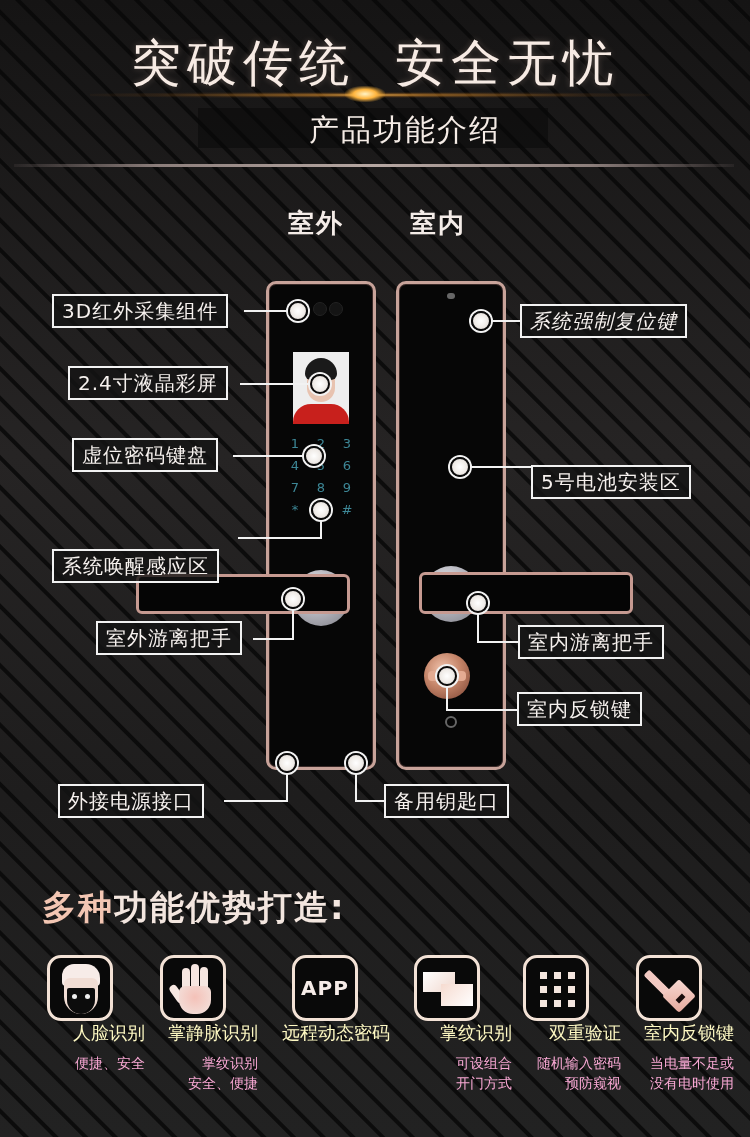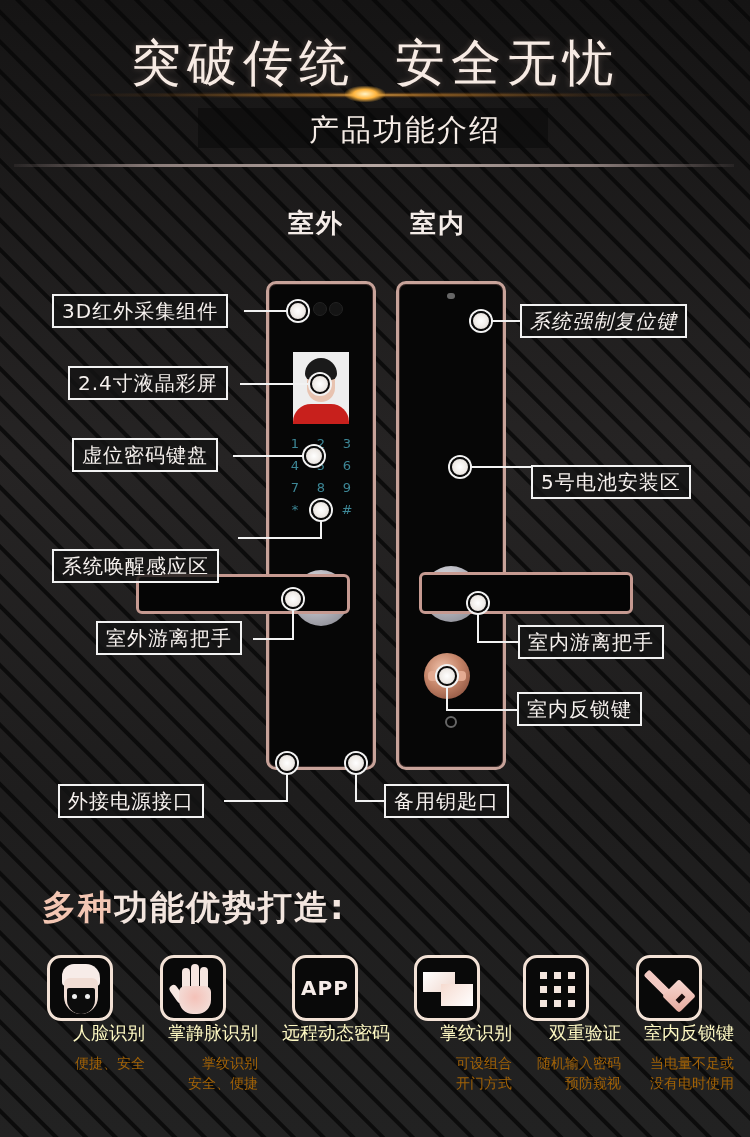--- a/index.html
+++ b/index.html
@@ -98,21 +98,21 @@
     position: absolute; left: 42px; top: 885px; font-size: 34px; font-weight: bold; letter-spacing: 2px;
     color: #f3e6df;
   }
   .feat-title .accent { color: #f3c6b3; }
   .feature { position: absolute; top: 955px; width: 130px; text-align: right; }
   .feature .icon-box {
     margin: 0 auto; width: 66px; height: 66px; border: 3px solid #f3e2d6; border-radius: 14px;
     background: #090909; position: relative; overflow: hidden;
   }
   .feature .name { margin-top: 0; font-size: 18px; color: #fef9c3; white-space: nowrap; }
-  .feature .desc { margin-top: 8px; font-size: 14px; line-height: 20px; color: #a16207; white-space: nowrap; }
+  .feature .desc { margin-top: 8px; font-size: 14px; line-height: 20px; color: #f9a8d4; white-space: nowrap; }
 
   
   .ic-face .hair { position: absolute; left: 12px; top: 6px; width: 38px; height: 22px; background: #f7ece8; border-radius: 12px 14px 4px 4px; }
   .ic-face .head { position: absolute; left: 14px; top: 20px; width: 34px; height: 36px; background: #f1ddd4; border-radius: 6px 6px 17px 17px; }
   .ic-face .mask { position: absolute; left: 17px; top: 30px; width: 28px; height: 26px; background: #0c0c0c; border-radius: 2px 2px 14px 14px; }
   .ic-face .eye { position: absolute; top: 36px; width: 5px; height: 5px; background: #eee; border-radius: 50%; }
   .ic-hand .finger { position: absolute; width: 8px; border-radius: 4px; background: #f6e6e0; }
   .ic-hand .palm { position: absolute; left: 16px; top: 28px; width: 32px; height: 28px; background: radial-gradient(circle at 50% 40%, #f4c1b8, #f3e5e0); border-radius: 6px 6px 14px 14px; }
   .ic-app { display: flex; align-items: center; justify-content: center; font-size: 20px; font-weight: bold; color: #f6ece8; letter-spacing: 1px; }
   .ic-dual .a { position: absolute; left: 6px; top: 14px; width: 32px; height: 20px; background: linear-gradient(135deg,#fff,#f0d7cd); }

